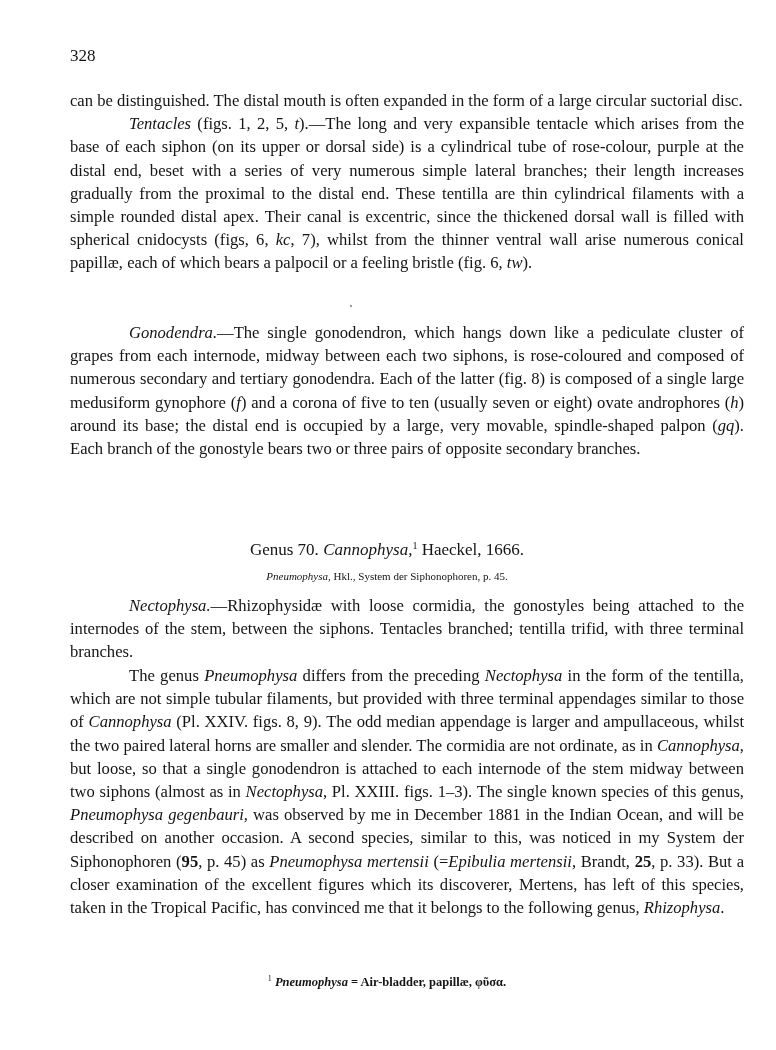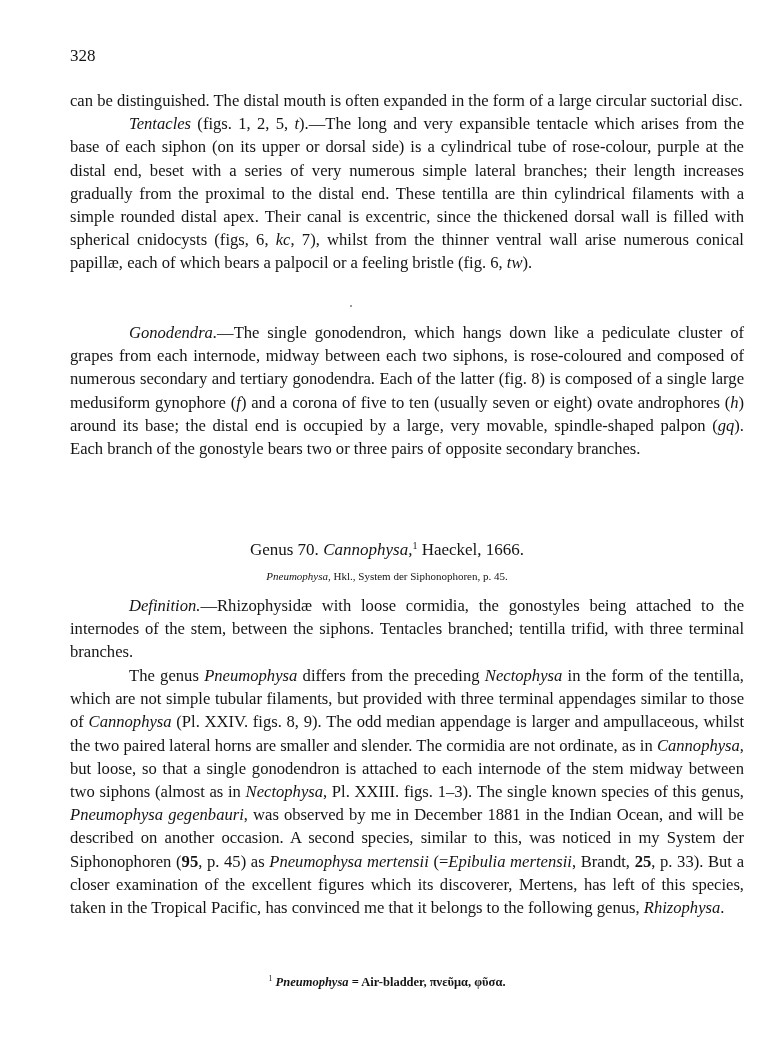--- a/index.html
+++ b/index.html
@@ -53,25 +53,25 @@
 
   <div class="genus-heading">
     <span>Genus 70. </span><i>Cannophysa,</i><sup>1</sup><span> Haeckel, 1666.</span>
   </div>
 
   <div class="genus-ref">
     <i>Pneumophysa</i><span>, Hkl., System der Siphonophoren, p. 45.</span>
   </div>
 
   <div class="body-text sec3">
-    <p class="indent"><i>Definition.</i><span>—Rhizophysidæ with loose cormidia, the gonostyles being attached to the internodes of the stem, between the siphons.  Tentacles branched; tentilla trifid, with three terminal branches.</span></p>
+    <p class="indent"><i>Nectophysa.</i><span>—Rhizophysidæ with loose cormidia, the gonostyles being attached to the internodes of the stem, between the siphons.  Tentacles branched; tentilla trifid, with three terminal branches.</span></p>
   </div>
 
   <div class="body-text sec4">
     <p class="indent"><span>The genus </span><i>Pneumophysa</i><span> differs from the preceding </span><i>Nectophysa</i><span> in the form of the tentilla, which are not simple tubular filaments, but provided with three terminal appendages similar to those of </span><i>Cannophysa</i><span> (Pl. XXIV. figs. 8, 9).  The odd median appendage is larger and ampullaceous, whilst the two paired lateral horns are smaller and slender.  The cormidia are not ordinate, as in </span><i>Cannophysa</i><span>, but loose, so that a single gonodendron is attached to each internode of the stem midway between two siphons (almost as in </span><i>Nectophysa</i><span>, Pl. XXIII. figs. 1–3).  The single known species of this genus, </span><i>Pneumophysa gegenbauri</i><span>, was observed by me in December 1881 in the Indian Ocean, and will be described on another occasion.  A second species, similar to this, was noticed in my System der Siphonophoren (</span><b>95</b><span>, p. 45) as </span><i>Pneumophysa mertensii</i><span> (=</span><i>Epibulia mertensii</i><span>, Brandt, </span><b>25</b><span>, p. 33).  But a closer examination of the excellent figures which its discoverer, Mertens, has left of this species, taken in the Tropical Pacific, has convinced me that it belongs to the following genus, </span><i>Rhizophysa</i><span>.</span></p>
   </div>
 
   <div class="footnote">
     <sup>1</sup>
-    <i>Pneumophysa</i><span> = Air-bladder, πνεῦμα, φῦσα.</span>
+    <i>Pneumophysa</i><span> = Air-bladder, papillæ, φῦσα.</span>
   </div>
 
 </div>
 
 </body></html>

